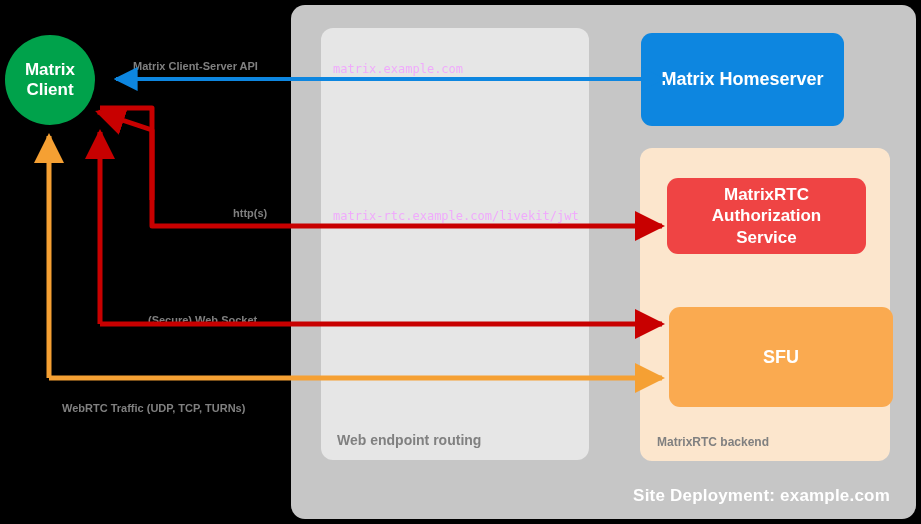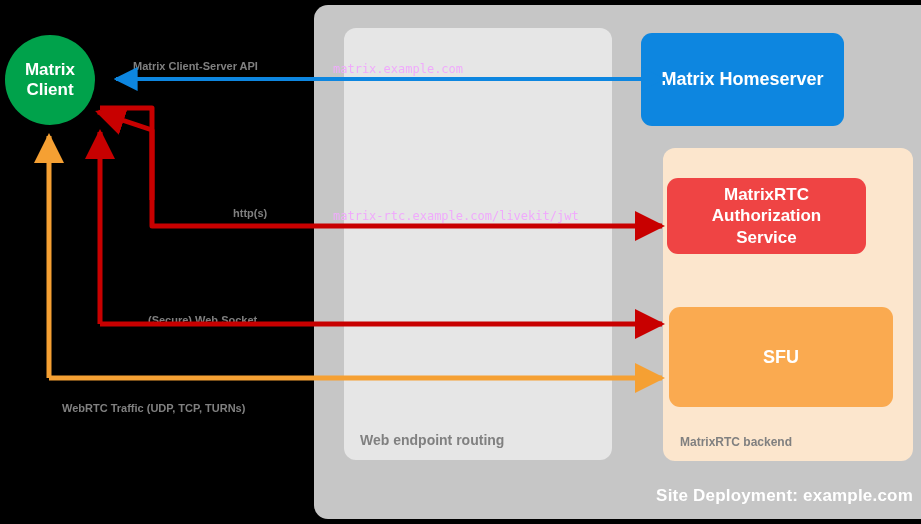--- a/index.html
+++ b/index.html
@@ -17,21 +17,20 @@
   #diagram {
     position: absolute;
     left: 0; top: 0;
     width: 921px;
     height: 524px;
     background: #000000;
   }
   .box {
     position: absolute;
     box-sizing: border-box;
-    margin-left: 23px;
   }
   
   .site-deployment {
     left: 291px; top: 5px;
     width: 625px; height: 514px;
     background: #c6c6c6;
     border-radius: 14px;
   }
   .site-deployment-label {
     position: absolute;

